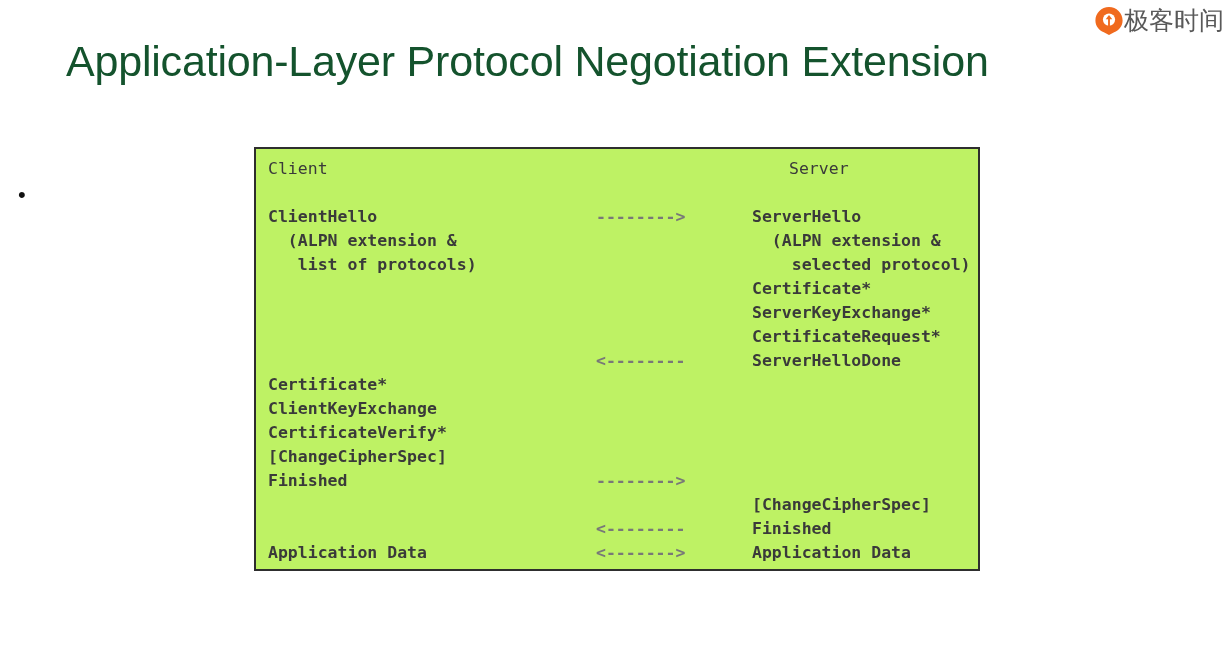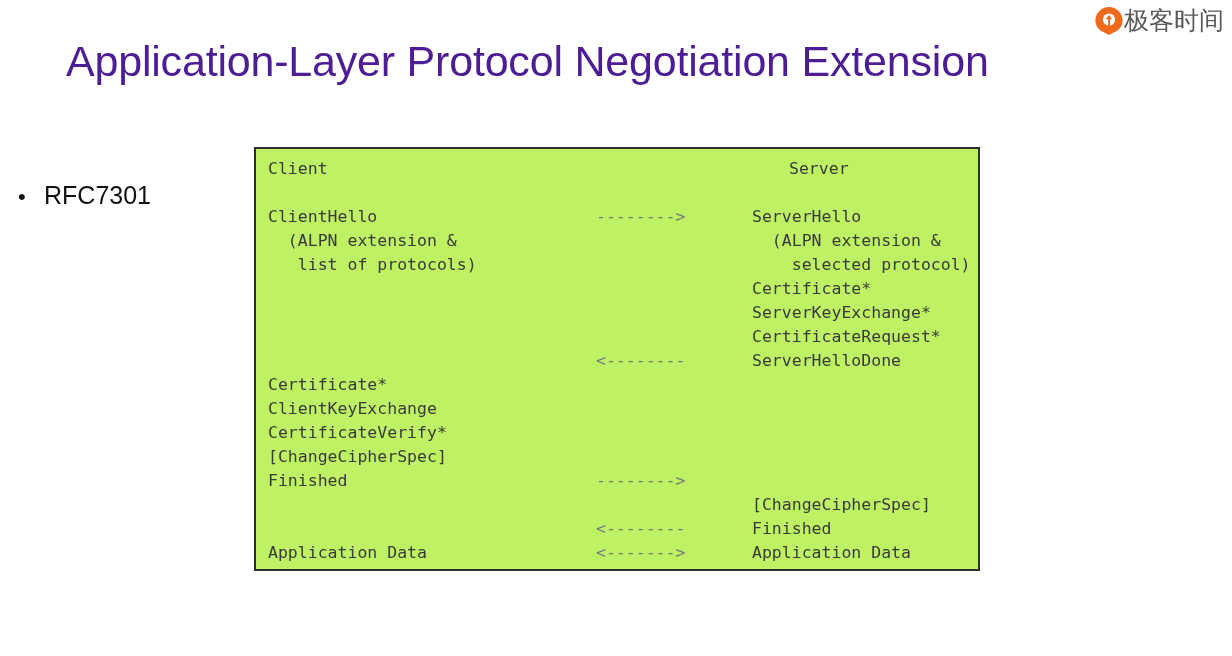--- a/index.html
+++ b/index.html
@@ -39,21 +39,21 @@
   }
 
   
   .slide-title {
     position: absolute;
     left: 66px;
     top: 32px;
     font-size: 43px;
     line-height: 58px;
     font-weight: 300;
-    color: #4c1d95;
+    color: #14532d;
     letter-spacing: -0.2px;
     white-space: nowrap;
     font-family: "Liberation Sans", sans-serif;
   }
 
   
   .bullet-list {
     position: absolute;
     left: 18px;
     top: 178px;
@@ -122,41 +122,41 @@
     top: 8px;
   }
   .hdr-server {
     position: absolute;
     left: 533px;
     top: 8px;
   }
   .flow-row {
     height: 24px;
     white-space: pre;
+    font-weight: bold;
   }
 </style>
 </head>
 <body>
 
 <div class="brand">
   <svg class="brand-mark" viewBox="0 0 64 64">
     <path d="M32 2 C16 2 3 15 3 31 C3 43 11 52 21 56 L32 62 L43 56 C53 52 61 43 61 31 C61 15 48 2 32 2 Z" fill="#F06A1E"></path>
     <circle cx="32" cy="29" r="13" fill="#ffffff"></circle>
     <path d="M30 23 L34 23 L34 45 L30 45 Z" fill="#F06A1E"></path>
     <path d="M32 19 L39 28 L25 28 Z" fill="#F06A1E"></path>
   </svg>
   <span class="brand-text">极客时间</span>
 </div>
 
 <div class="slide-title">Application-Layer Protocol Negotiation Extension</div>
 
 <div class="bullet-list">
   <div class="bullet-item">
     <span class="bullet-glyph">•</span>
-    <span class="bullet-label">RFC7301</span>
   </div>
 </div>
 
 <div class="diagram-box">
   <div class="diagram-inner">
     <div class="hdr-client">Client</div>
     <div class="hdr-server">Server</div>
     <div class="col-client" id="col-client" style="top: 32px;"><div class="flow-row">&nbsp;</div><div class="flow-row">ClientHello</div><div class="flow-row">  (ALPN extension &amp;</div><div class="flow-row">   list of protocols)</div><div class="flow-row">&nbsp;</div><div class="flow-row">&nbsp;</div><div class="flow-row">&nbsp;</div><div class="flow-row">&nbsp;</div><div class="flow-row">Certificate*</div><div class="flow-row">ClientKeyExchange</div><div class="flow-row">CertificateVerify*</div><div class="flow-row">[ChangeCipherSpec]</div><div class="flow-row">Finished</div><div class="flow-row">&nbsp;</div><div class="flow-row">&nbsp;</div><div class="flow-row">Application Data</div></div>
     <div class="col-arrow" id="col-arrow" style="top: 32px;"><div class="flow-row">&nbsp;</div><div class="flow-row">--------&gt;</div><div class="flow-row">&nbsp;</div><div class="flow-row">&nbsp;</div><div class="flow-row">&nbsp;</div><div class="flow-row">&nbsp;</div><div class="flow-row">&nbsp;</div><div class="flow-row">&lt;--------</div><div class="flow-row">&nbsp;</div><div class="flow-row">&nbsp;</div><div class="flow-row">&nbsp;</div><div class="flow-row">&nbsp;</div><div class="flow-row">--------&gt;</div><div class="flow-row">&nbsp;</div><div class="flow-row">&lt;--------</div><div class="flow-row">&lt;-------&gt;</div></div>
     <div class="col-server" id="col-server" style="top: 32px;"><div class="flow-row">&nbsp;</div><div class="flow-row">ServerHello</div><div class="flow-row">  (ALPN extension &amp;</div><div class="flow-row">    selected protocol)</div><div class="flow-row">Certificate*</div><div class="flow-row">ServerKeyExchange*</div><div class="flow-row">CertificateRequest*</div><div class="flow-row">ServerHelloDone</div><div class="flow-row">&nbsp;</div><div class="flow-row">&nbsp;</div><div class="flow-row">&nbsp;</div><div class="flow-row">&nbsp;</div><div class="flow-row">&nbsp;</div><div class="flow-row">[ChangeCipherSpec]</div><div class="flow-row">Finished</div><div class="flow-row">Application Data</div></div>

